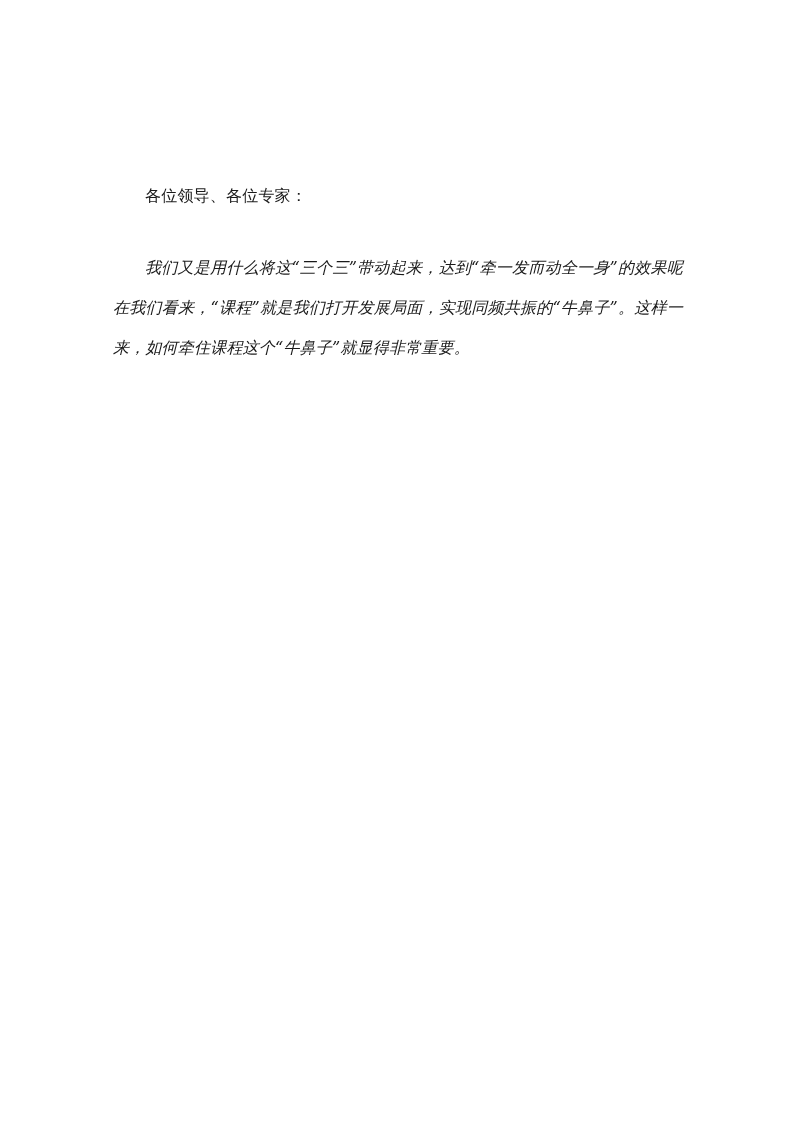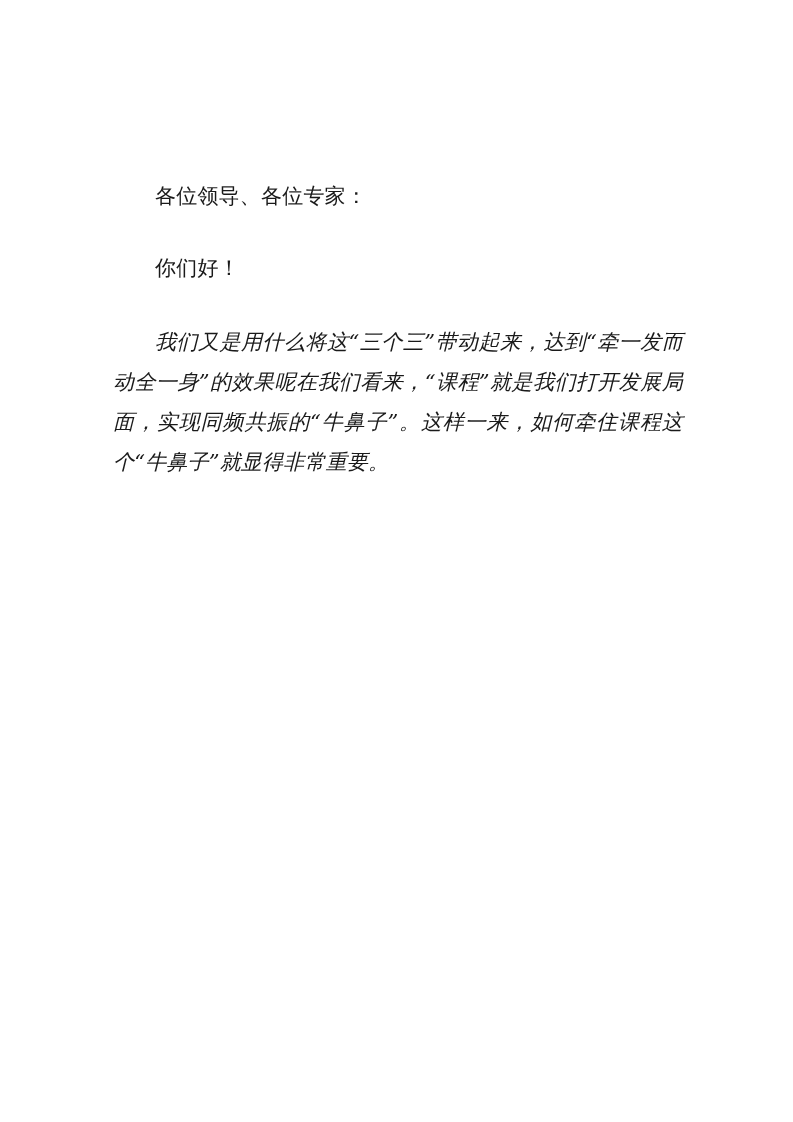--- a/index.html
+++ b/index.html
@@ -19,21 +19,21 @@
     overflow: hidden;
     box-sizing: border-box;
   }
   .doc-body {
     position: absolute;
     left: 113px;
     top: 176px;
     width: 570px;
   }
   .para {
-    font-size: 21px;
+    font-size: 16px;
     line-height: 40px;
     color: #1a1a1a;
     text-align: justify;
     text-justify: inter-ideograph;
     margin: 0 0 22px 0;
     letter-spacing: 0.2px;
     text-indent: 2em;
   }
   .para.short {
     margin-bottom: 32px;
@@ -45,16 +45,15 @@
     margin-bottom: 0;
     font-style: italic;
   }
 </style>
 </head>
 <body>
 
 <div class="page">
   <div class="doc-body">
     <p class="para short">各位领导、各位专家：</p>
-    <p class="para block-gap">你们好！</p>
     <p class="para">我们又是用什么将这“三个三”带动起来，达到“牵一发而动全一身”的效果呢在我们看来，“课程”就是我们打开发展局面，实现同频共振的“牛鼻子”。这样一来，如何牵住课程这个“牛鼻子”就显得非常重要。</p>
   </div>
 </div>
 
 </body></html>

